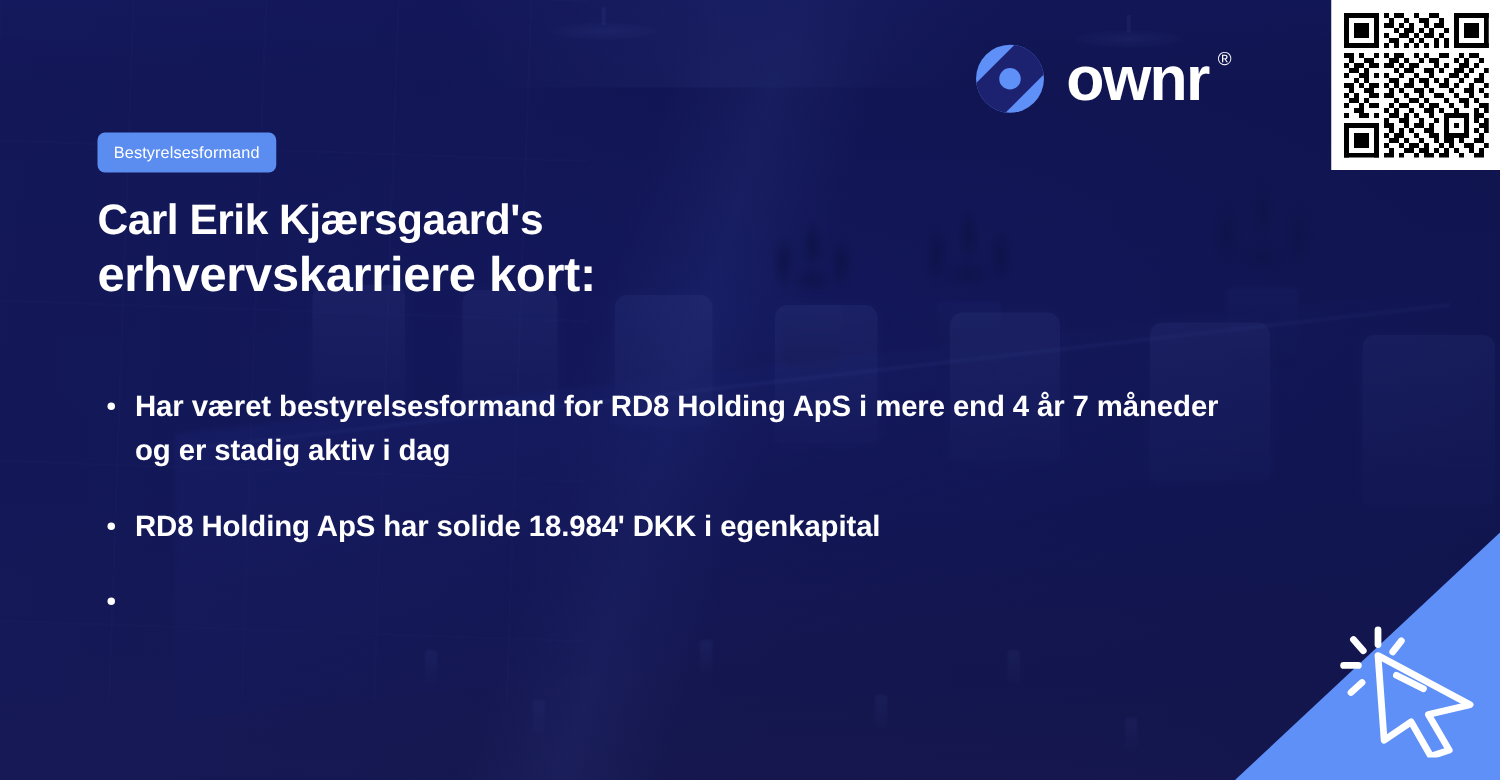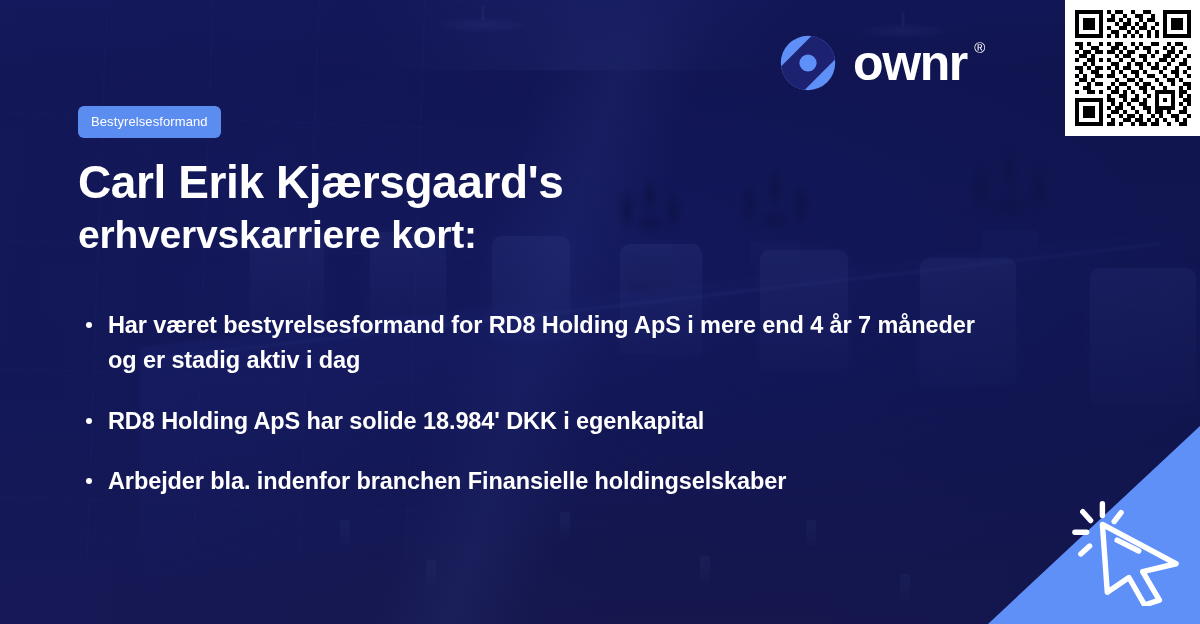--- a/index.html
+++ b/index.html
@@ -200,21 +200,21 @@
     color: #ffffff;
     font-size: 13px;
     line-height: 1;
     padding: 9px 13px 10px 13px;
     border-radius: 6px;
     letter-spacing: .1px;
   }
   .headline {
     margin-top: 19px;
     color: #ffffff;
-    font-size: 46px;
+    font-size: 34px;
     font-weight: 700;
     line-height: 1.12;
     letter-spacing: -0.4px;
   }
   .subhead {
     margin-top: 3px;
     color: #ffffff;
     font-size: 39px;
     font-weight: 700;
     line-height: 1.18;
@@ -563,21 +563,20 @@
     <li>
       <span class="dot"></span>
       <span>Har været bestyrelsesformand for RD8 Holding ApS i mere end 4 år 7 måneder og er stadig aktiv i dag</span>
     </li>
     <li>
       <span class="dot"></span>
       <span>RD8 Holding ApS har solide 18.984' DKK i egenkapital</span>
     </li>
     <li>
       <span class="dot"></span>
-      <span>Arbejder bla. indenfor branchen Finansielle holdingselskaber</span>
     </li>
   </ul>
 
   <div class="corner-accent"></div>
   <svg class="cursor-icon" viewBox="0 0 120 114" fill="none" aria-hidden="true">
     <g stroke="#ffffff" stroke-width="5.5" stroke-linecap="round" stroke-linejoin="round">
 
       <line x1="37" y1="10" x2="37" y2="22"></line>
       <line x1="17" y1="18" x2="25" y2="27"></line>
       <line x1="9" y1="39" x2="21" y2="39"></line>

